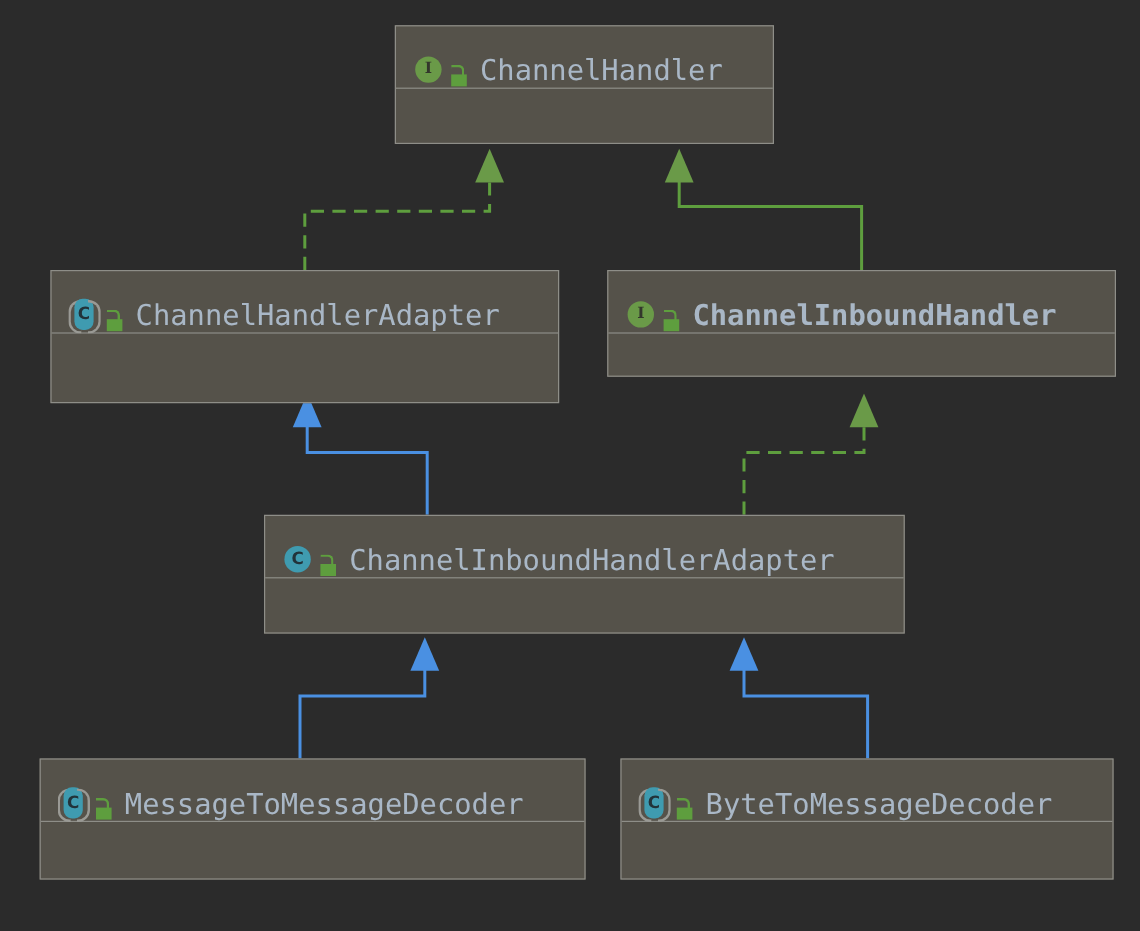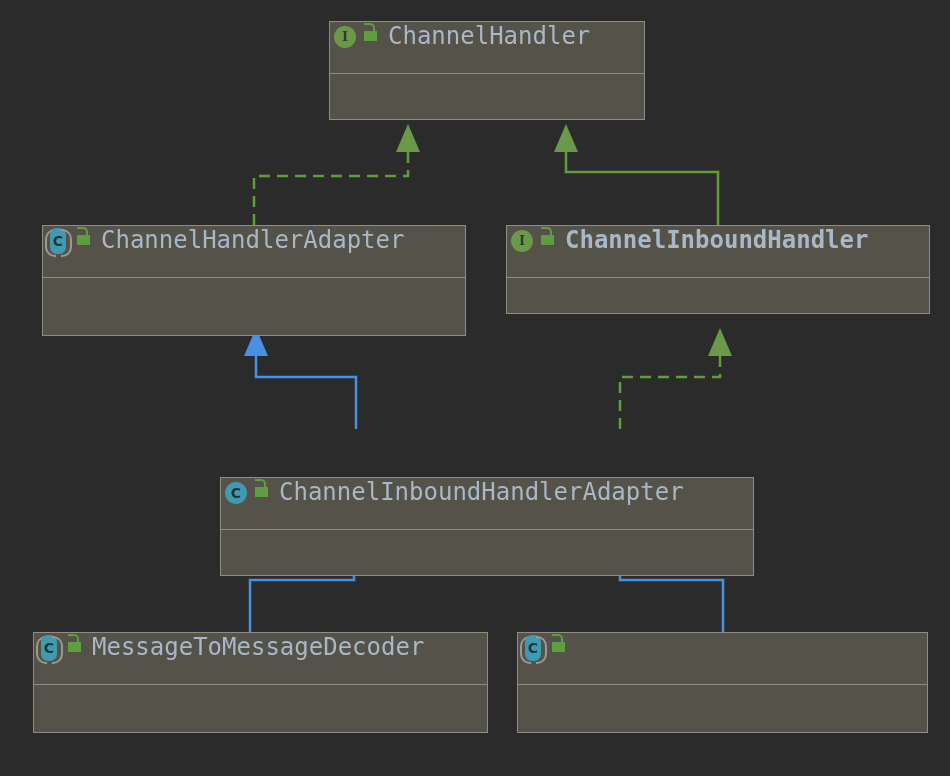--- a/index.html
+++ b/index.html
@@ -32,22 +32,22 @@
     position: absolute;
     box-sizing: border-box;
     background: #55524a;
     border: 1px solid #8e8e88;
     z-index: 5;
   }
   .uml-header {
     box-sizing: border-box;
     height: 52px;
     display: flex;
-    align-items: flex-start;
-    padding-left: 0;
+    align-items: flex-end;
+    padding-left: 12px;
     border-bottom: 1px solid #8e8e88;
   }
   .uml-body {
     box-sizing: border-box;
     height: 46px;
   }
   .node-icon {
     flex: 0 0 auto;
     width: 30px;
     height: 30px;
@@ -254,21 +254,21 @@
       </span>
       <span class="node-lock">
         <span class="lock-shackle"></span>
           <span class="lock-body"></span>
       </span>
       <span class="node-title">ChannelInboundHandler</span>
     </div>
     <div class="uml-body"></div>
   </div>
 
-  <div class="uml-node" style="left:220px; top:429px; width:534px; height:99px;margin-top:48px;">
+  <div class="uml-node" style="left:220px; top:429px; width:534px; height:99px;">
     <div class="uml-header">
       <span class="node-icon">
         <span class="ic-class"></span>
       </span>
       <span class="node-lock">
         <span class="lock-shackle"></span>
           <span class="lock-body"></span>
       </span>
       <span class="node-title">ChannelInboundHandlerAdapter</span>
     </div>
@@ -295,17 +295,18 @@
     <div class="uml-header">
       <span class="node-icon ic-abstract">
         <span class="abs-par-l"></span>
           <span class="abs-core"></span>
           <span class="abs-par-r"></span>
       </span>
       <span class="node-lock">
         <span class="lock-shackle"></span>
           <span class="lock-body"></span>
       </span>
+      <span class="node-title">ByteToMessageDecoder</span>
     </div>
     <div class="uml-body"></div>
   </div>
 
 </div>
 
 </body></html>

